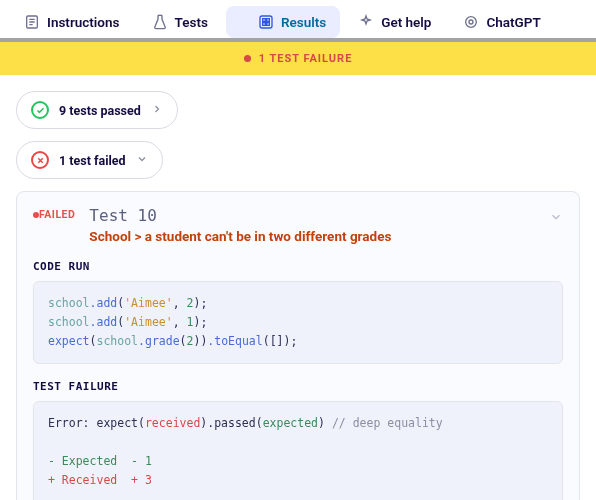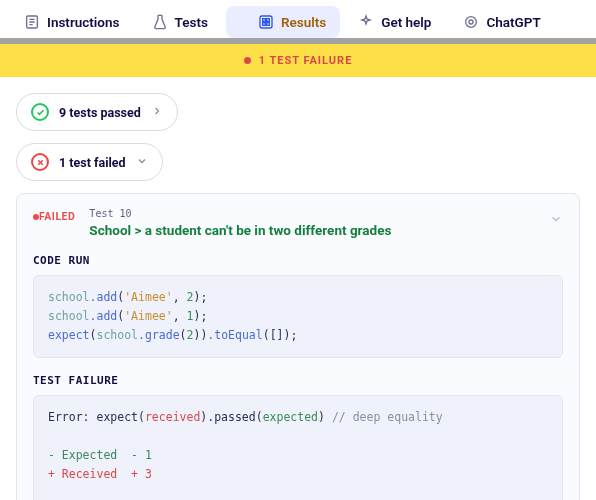--- a/index.html
+++ b/index.html
@@ -8,36 +8,36 @@
     font-size: 13px;
     color: #130b43;
     background: #fff;
     width: 596px;
   }
   .tabs {
     display: flex;
     align-items: center;
     gap: 4px;
     padding: 6px 10px 0 10px;
-    border-bottom: 6px solid #a3a3a3;
+    border-bottom: 4px solid #a3a3a3;
   }
   .tab {
     display: flex;
     align-items: center;
     gap: 7px;
     padding: 8px 14px;
     border-radius: 8px;
     font-weight: 600;
     font-size: 13.5px;
     color: #130b43;
     cursor: pointer;
   }
   .tab.active {
     background: #e9edff;
-    color: #a16207;
+    color: #0369a1;
     padding-left: 32px;
   }
   .tab svg { width: 16px; height: 16px; flex: none; }
   .banner {
     background: #fde047;
     color: #d84848;
     font-weight: 700;
     letter-spacing: 1px;
     font-size: 11px;
     text-align: center;
@@ -95,28 +95,28 @@
     font-size: 10.5px;
     letter-spacing: 0.5px;
     display: flex;
     align-items: center;
     padding-top: 2px;
   }
   .fail-tag .dot2 { width: 6px; height: 6px; border-radius: 50%; background: #e84e4e; }
   .test-meta { flex: 1; }
   .test-num {
     font-family: ui-monospace, Menlo, Consolas, monospace;
-    font-size: 10px;
+    font-size: 16px;
     color: #5c6081;
     margin-bottom: 3px;
   }
   .test-title {
     font-weight: 700;
     font-size: 13.5px;
-    color: #15803d;
+    color: #c2410c;
   }
   .collapse { color: #b5b9cc; position: absolute; right: 0; top: 4px; }
   .collapse svg { width: 14px; height: 14px; }
   .section-label {
     font-family: ui-monospace, Menlo, Consolas, monospace;
     font-size: 11px;
     font-weight: 700;
     letter-spacing: 0.5px;
     color: #130b43;
     margin: 16px 0 8px 0;

